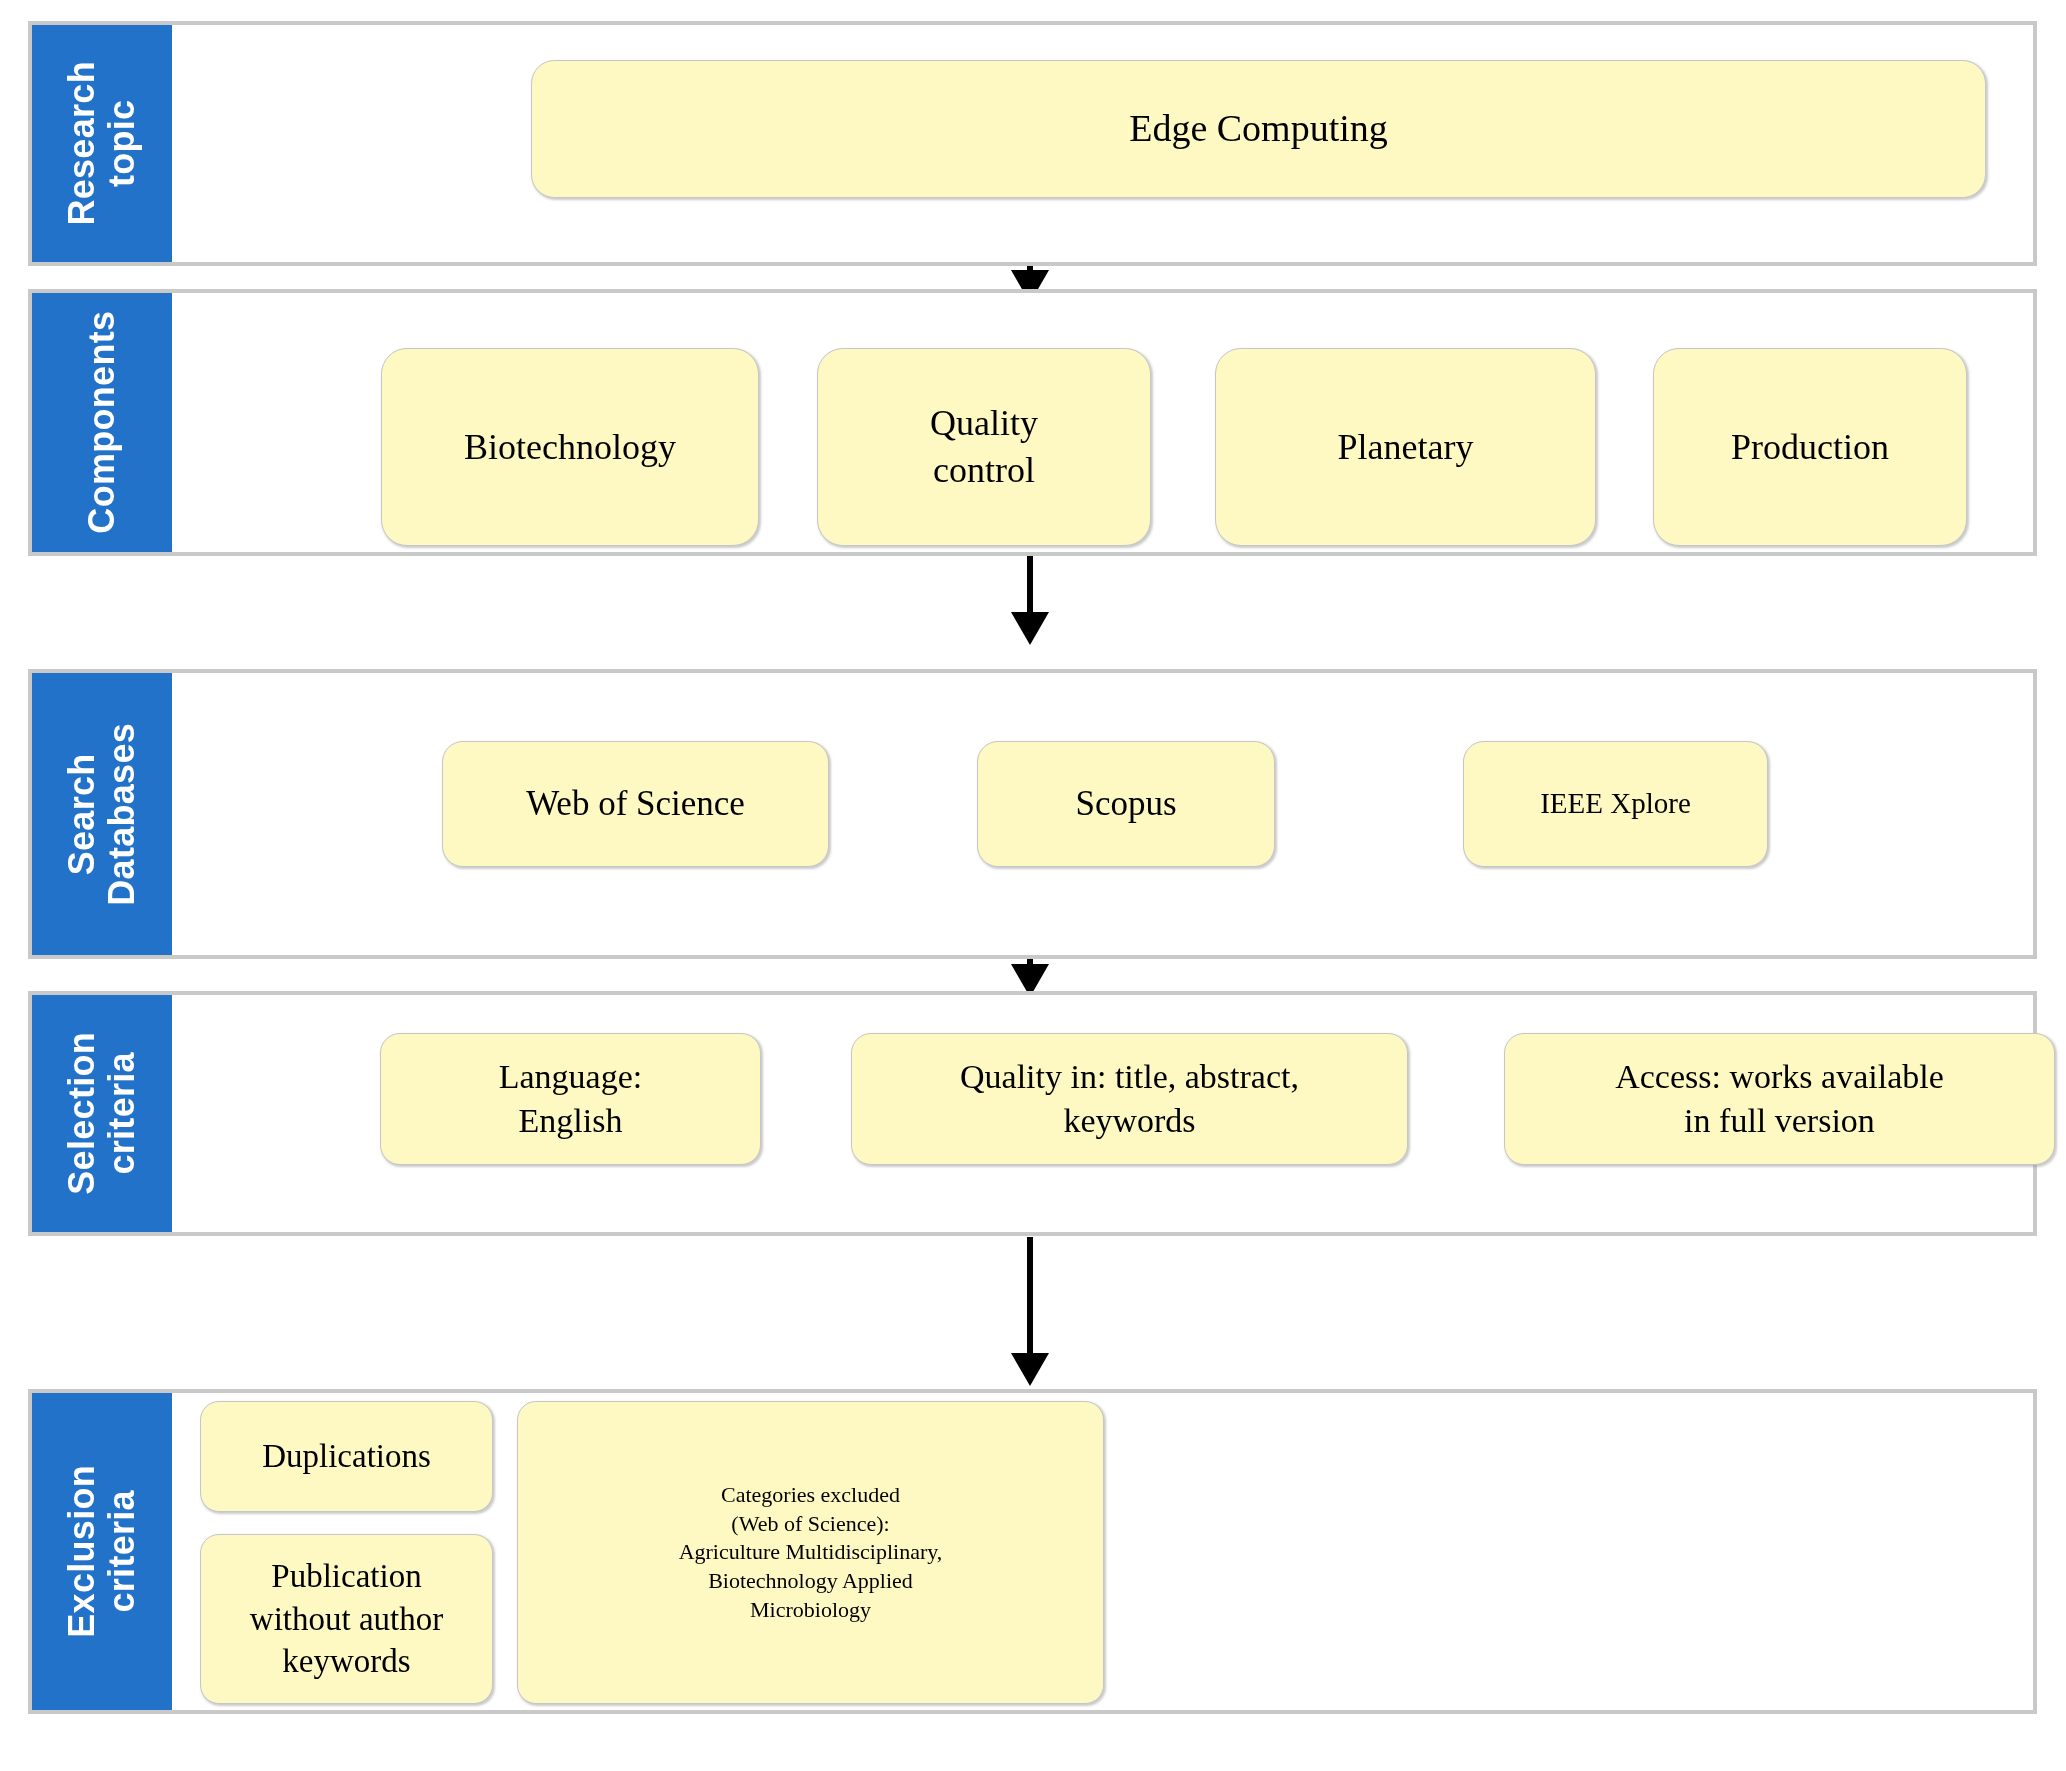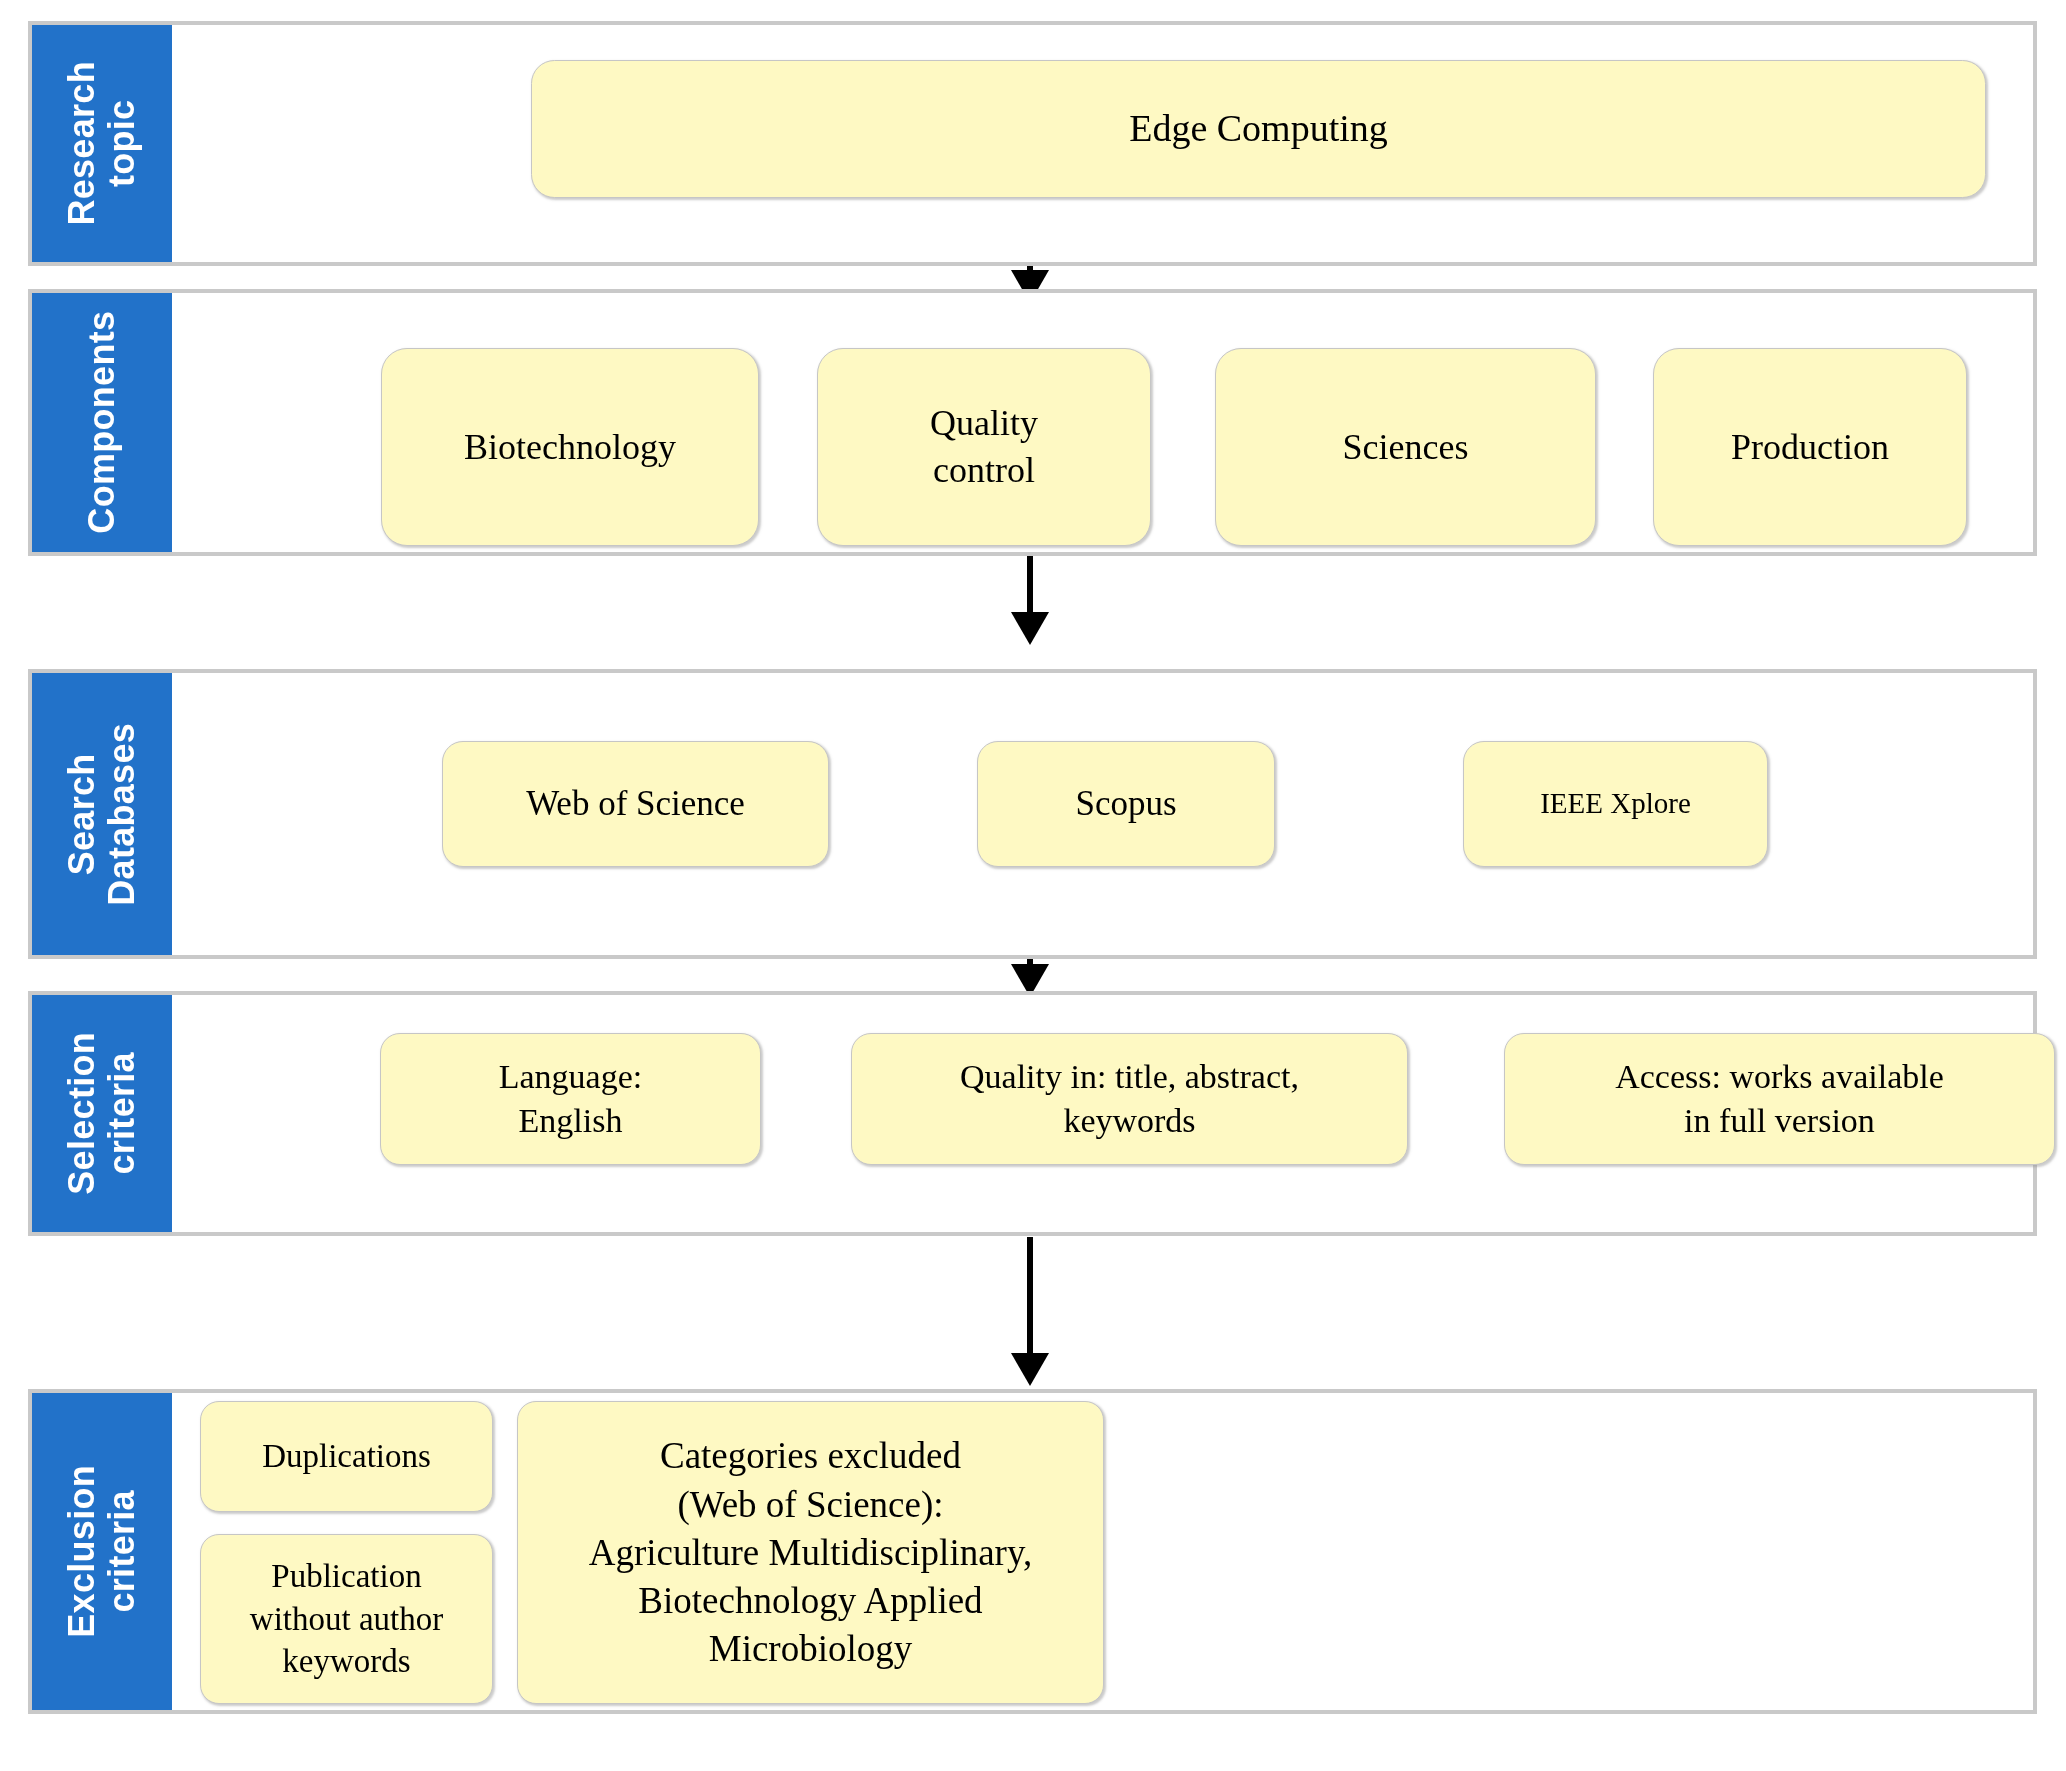--- a/index.html
+++ b/index.html
@@ -184,21 +184,21 @@
     border-radius: 19px;
   }
   #node-duplications {
     left: 28px; top: 8.2px; width: 293px; height: 111px;
   }
   #node-pub-no-keywords {
     left: 28px; top: 141px; width: 293px; height: 170px;
   }
   #node-cat-wos {
     left: 345px; top: 8.2px; width: 587px; height: 303px;
-    font-size: 37px;
+    font-size: 22px;
   }
   #node-cat-scopus {
     left: 974px; top: 8.2px; width: 887px; height: 303px;
     font-size: 34px;
   }
 </style>
 </head>
 <body>
 
 <div id="flowchart">
@@ -220,21 +220,21 @@
 
   <div class="stage" id="stage-components">
     <div class="stage-label">
       <span class="stage-label-text" style="white-space: pre-line; width: 235px;">Components</span>
     </div>
     <div class="stage-content">
       <div class="components-row">
         <div class="node" id="node-manufacturing" style="white-space: pre-line;">Biotechnology</div>
         <div class="node" id="node-quality" style="white-space: pre-line;">Quality
 control</div>
-        <div class="node" id="node-machining" style="white-space: pre-line;">Sciences</div>
+        <div class="node" id="node-machining" style="white-space: pre-line;">Planetary</div>
         <div class="node" id="node-production" style="white-space: pre-line;">Production</div>
       </div>
     </div>
   </div>
 
   <div class="arrow" style="top:556px;">
     <div class="shaft" style="height:76px;"></div>
     <div class="head" style="top:56px;"></div>
   </div>
 

